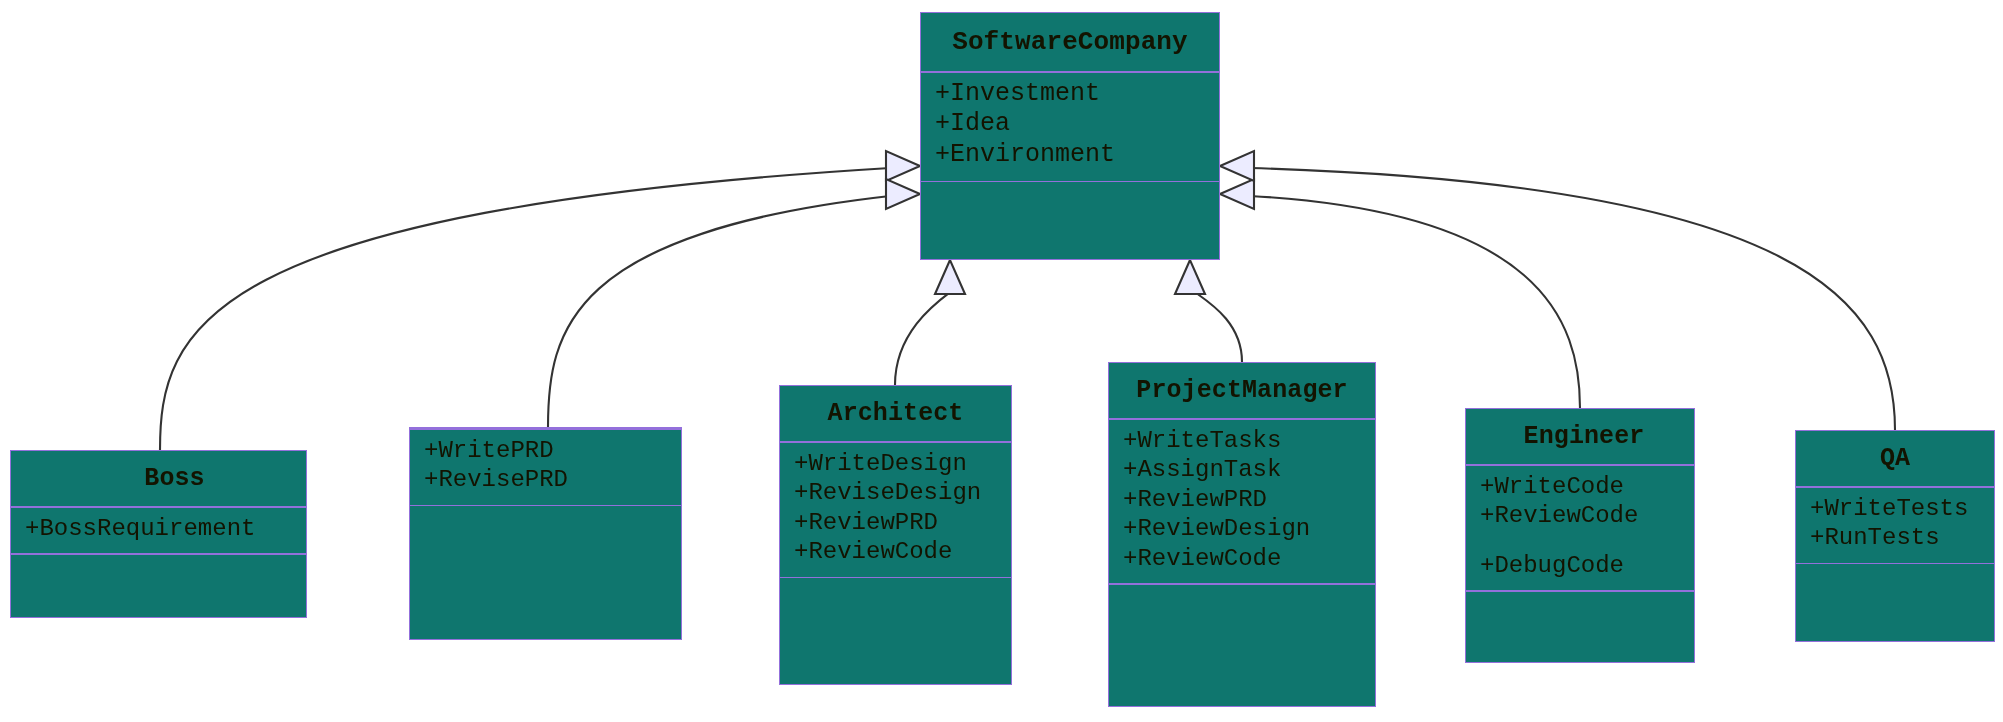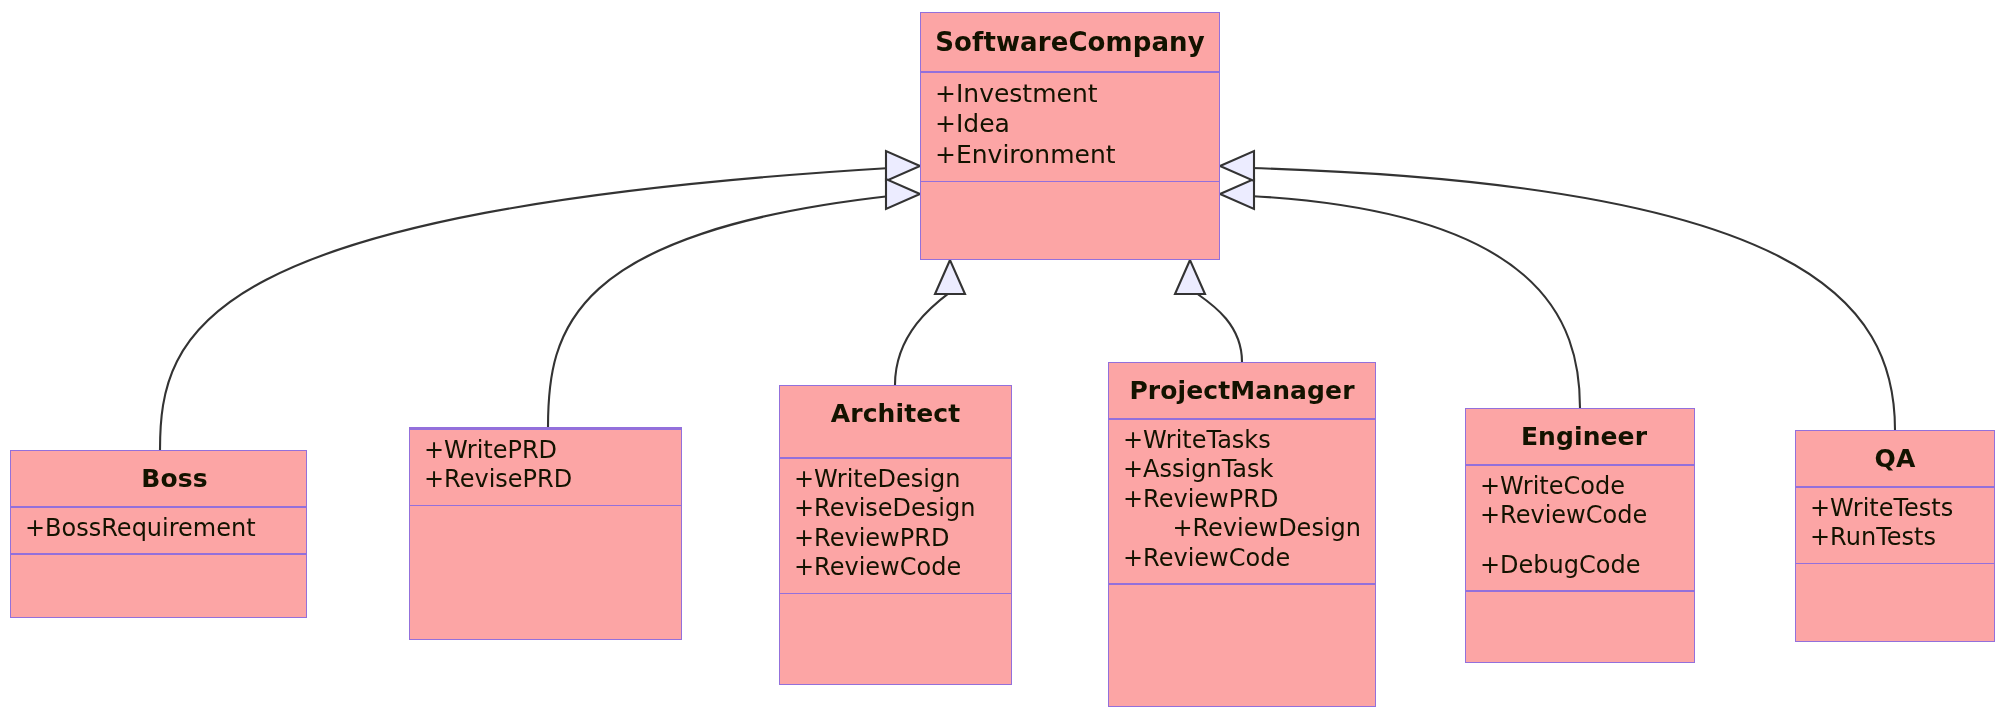--- a/index.html
+++ b/index.html
@@ -1,21 +1,21 @@
 <!DOCTYPE html>
 <html><head>
 <meta charset="utf-8">
 <style>
   html,body{margin:0;padding:0;background:#ffffff;}
   body{width:2003px;height:722px;overflow:hidden;
        font-family:"DejaVu Sans","Liberation Sans",sans-serif;}
   #stage{position:relative;width:2003px;height:722px;background:#ffffff;}
   svg#edges{position:absolute;left:0;top:0;width:2003px;height:722px;pointer-events:none;}
   .uml-class{position:absolute;box-sizing:border-box;
-             background:#fca5a5;border:1.6px solid #9370DB;}
+             background:#0f766e;border:1.6px solid #9370DB;font-family:Liberation Mono, monospace;}
   .uml-title{text-align:center;font-weight:700;color:#131300;
              letter-spacing:.1px;white-space:nowrap;}
   .uml-div{height:1.6px;background:#9370DB;width:100%;}
   .uml-members{padding:6px 14px 10px 14px;}
   .uml-member{color:#131300;white-space:nowrap;line-height:1.23;}
   .uml-methods{min-height:22px;}
 </style>
 </head>
 <body>
 
@@ -64,39 +64,39 @@
       <div class="uml-class" style="left: 409px; top: 427px; width: 273px; height: 213px;">
         <div class="uml-div"></div>
         <div class="uml-members uml-attributes">
           <div class="uml-member" style="font-size: 24px;">+WritePRD</div>
           <div class="uml-member" style="font-size: 24px;">+RevisePRD</div>
         </div>
         <div class="uml-div"></div>
         <div class="uml-members uml-methods"></div>
       </div>
       <div class="uml-class" style="left: 779px; top: 385px; width: 233px; height: 300px;">
-        <div class="uml-title" style="height: 71px; line-height: 55px; font-size: 25px;">Architect</div>
+        <div class="uml-title" style="height: 55px; line-height: 55px; font-size: 25px;">Architect</div>
         <div class="uml-div"></div>
         <div class="uml-members uml-attributes">
           <div class="uml-member" style="font-size: 24px;">+WriteDesign</div>
           <div class="uml-member" style="font-size: 24px;">+ReviseDesign</div>
           <div class="uml-member" style="font-size: 24px;">+ReviewPRD</div>
           <div class="uml-member" style="font-size: 24px;">+ReviewCode</div>
         </div>
         <div class="uml-div"></div>
         <div class="uml-members uml-methods"></div>
       </div>
       <div class="uml-class" style="left: 1108px; top: 362px; width: 268px; height: 345px;">
         <div class="uml-title" style="height: 55px; line-height: 55px; font-size: 25px;">ProjectManager</div>
         <div class="uml-div"></div>
         <div class="uml-members uml-attributes">
           <div class="uml-member" style="font-size: 24px;">+WriteTasks</div>
           <div class="uml-member" style="font-size: 24px;">+AssignTask</div>
           <div class="uml-member" style="font-size: 24px;">+ReviewPRD</div>
-          <div class="uml-member" style="font-size: 24px; text-align: right;">+ReviewDesign</div>
+          <div class="uml-member" style="font-size: 24px;">+ReviewDesign</div>
           <div class="uml-member" style="font-size: 24px;">+ReviewCode</div>
         </div>
         <div class="uml-div"></div>
         <div class="uml-members uml-methods"></div>
       </div>
       <div class="uml-class" style="left: 1465px; top: 408px; width: 230px; height: 255px;">
         <div class="uml-title" style="height: 55px; line-height: 55px; font-size: 25px; padding-left: 8px;">Engineer</div>
         <div class="uml-div"></div>
         <div class="uml-members uml-attributes">
           <div class="uml-member" style="font-size: 24px;">+WriteCode</div>

